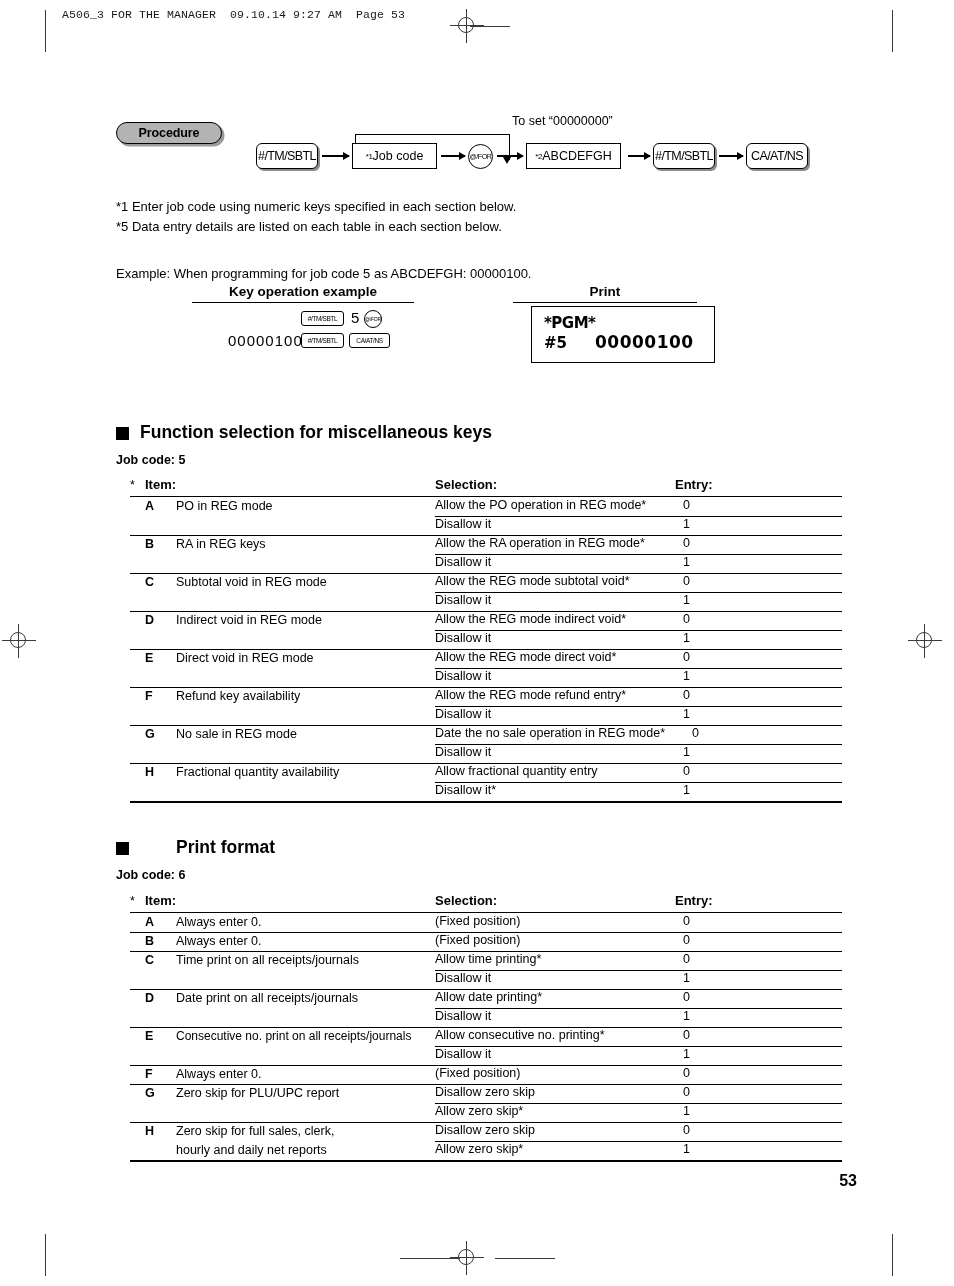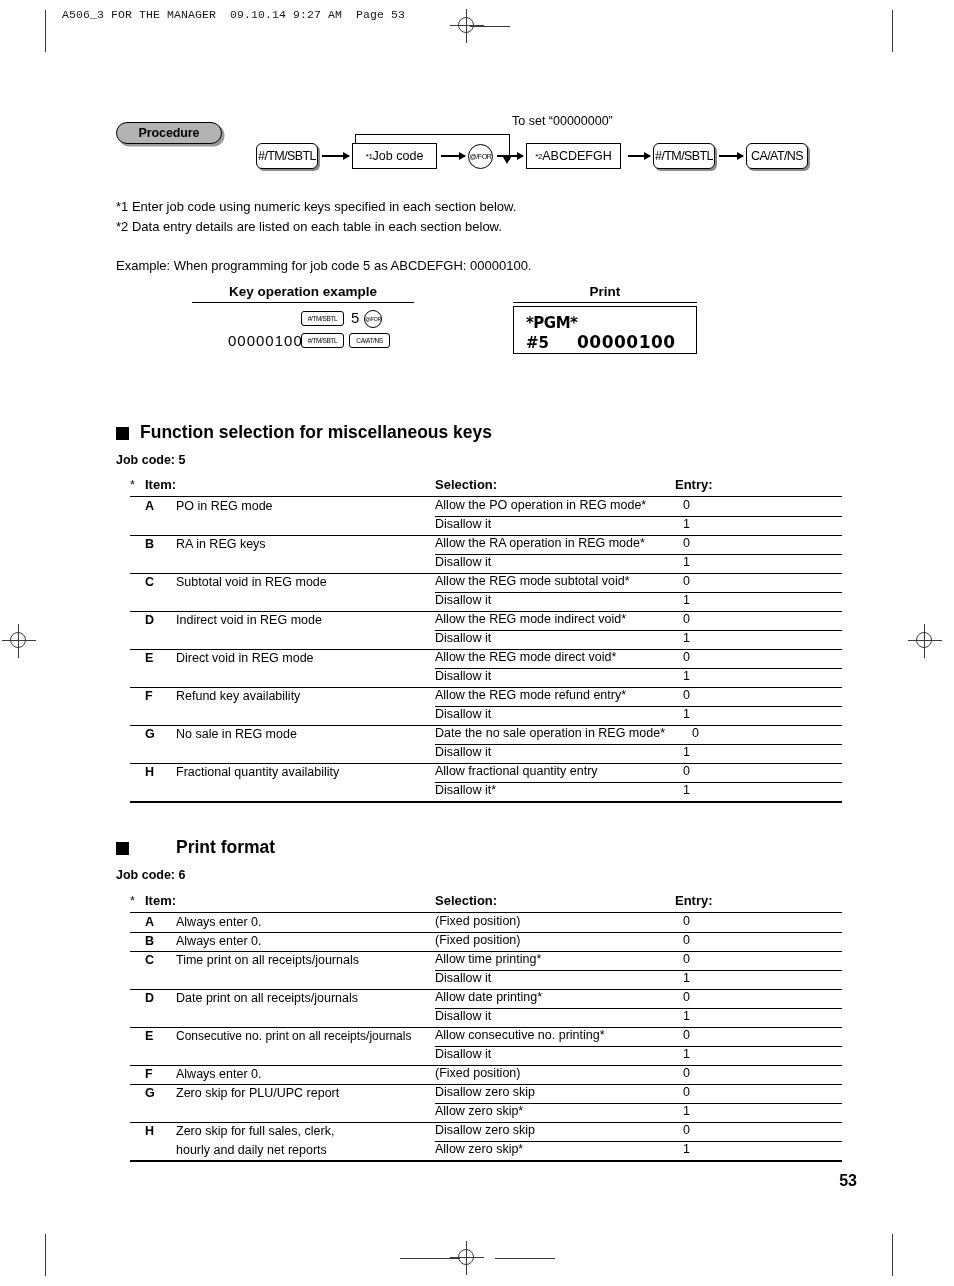--- a/index.html
+++ b/index.html
@@ -220,24 +220,24 @@
     letter-spacing: -0.3px;
     white-space: nowrap;
   }
   .digit-5 {
     position: absolute;
     font-size: 15px;
   }
 
   .print-box {
     position: absolute;
-    left: 513px;
+    left: 531px;
     top: 306px;
     width: 184px;
-    height: 48px;
+    height: 57px;
     border: 1.6px solid #000;
     background: #fff;
     box-sizing: border-box;
   }
   .receipt-line {
     position: absolute;
     font-family: "DejaVu Sans", sans-serif;
     font-weight: bold;
     white-space: nowrap;
   }
@@ -430,22 +430,22 @@
     <span>#/TM/SBTL</span>
   </div>
   <div class="arrow" style="left:469px; top:40px; width:24px;"></div>
 
   <div class="key-rounded" style="left:496px; top:28px; width:62px; height:26px;">
     <span>CA/AT/NS</span>
   </div>
 </div>
 
 <div class="body-text" style="left:116px; top:199px;">*1  Enter job code using numeric keys specified in each section below.</div>
-<div class="body-text" style="left:116px; top:219px;">*2  Data entry details are listed on each table in each section below.</div>
-<div class="body-text" style="left:116px; top:258px;">Example:  When programming for job code 5 as ABCDEFGH: 00000100.</div>
+<div class="body-text" style="left:116px; top:219px;">*5  Data entry details are listed on each table in each section below.</div>
+<div class="body-text" style="left:116px; top:266px;">Example:  When programming for job code 5 as ABCDEFGH: 00000100.</div>
 
 <div class="col-head" style="left:192px; top:284px; width:222px;">Key operation example</div>
 <div class="col-head" style="left:513px; top:284px; width:184px;">Print</div>
 
 <div class="keyop" style="left:228px; top:332px;">00000100</div>
 
 <div class="mini-key" style="left:301px; top:311px; width:43px; height:15px;">
   <span>#/TM/SBTL</span>
 </div>
 <div class="digit-5" style="left:351px; top:309px;">5</div>

